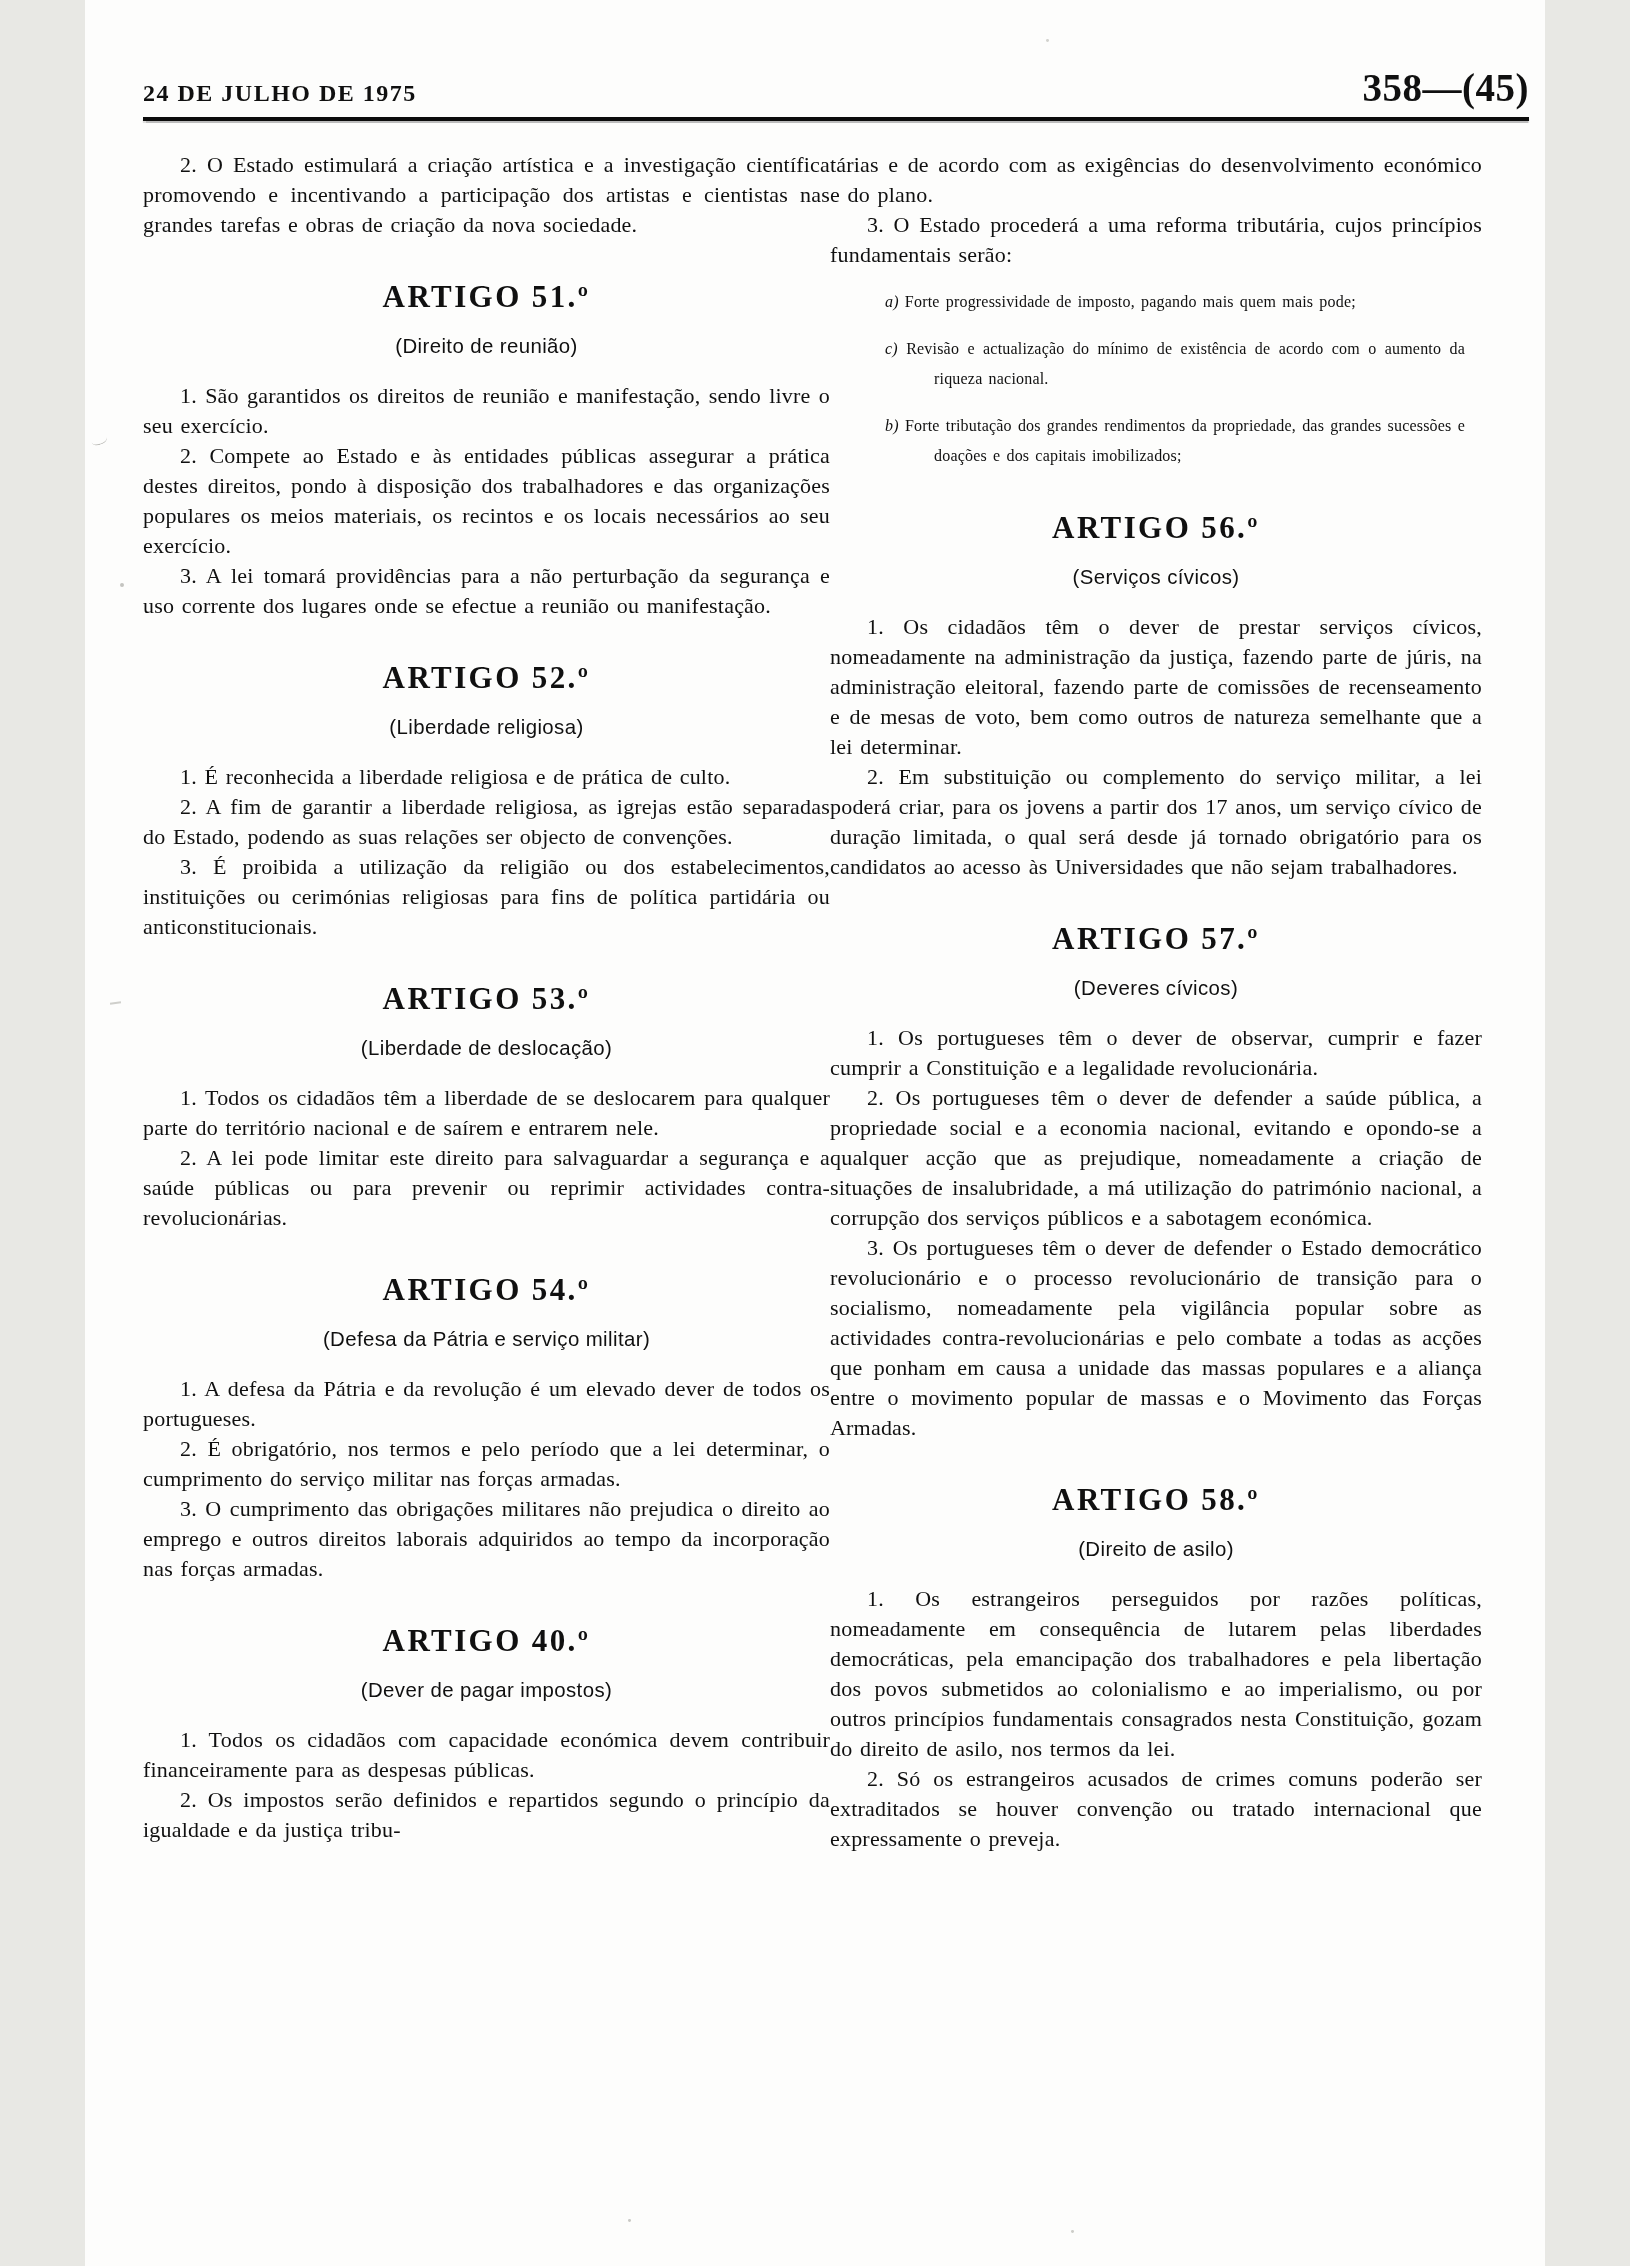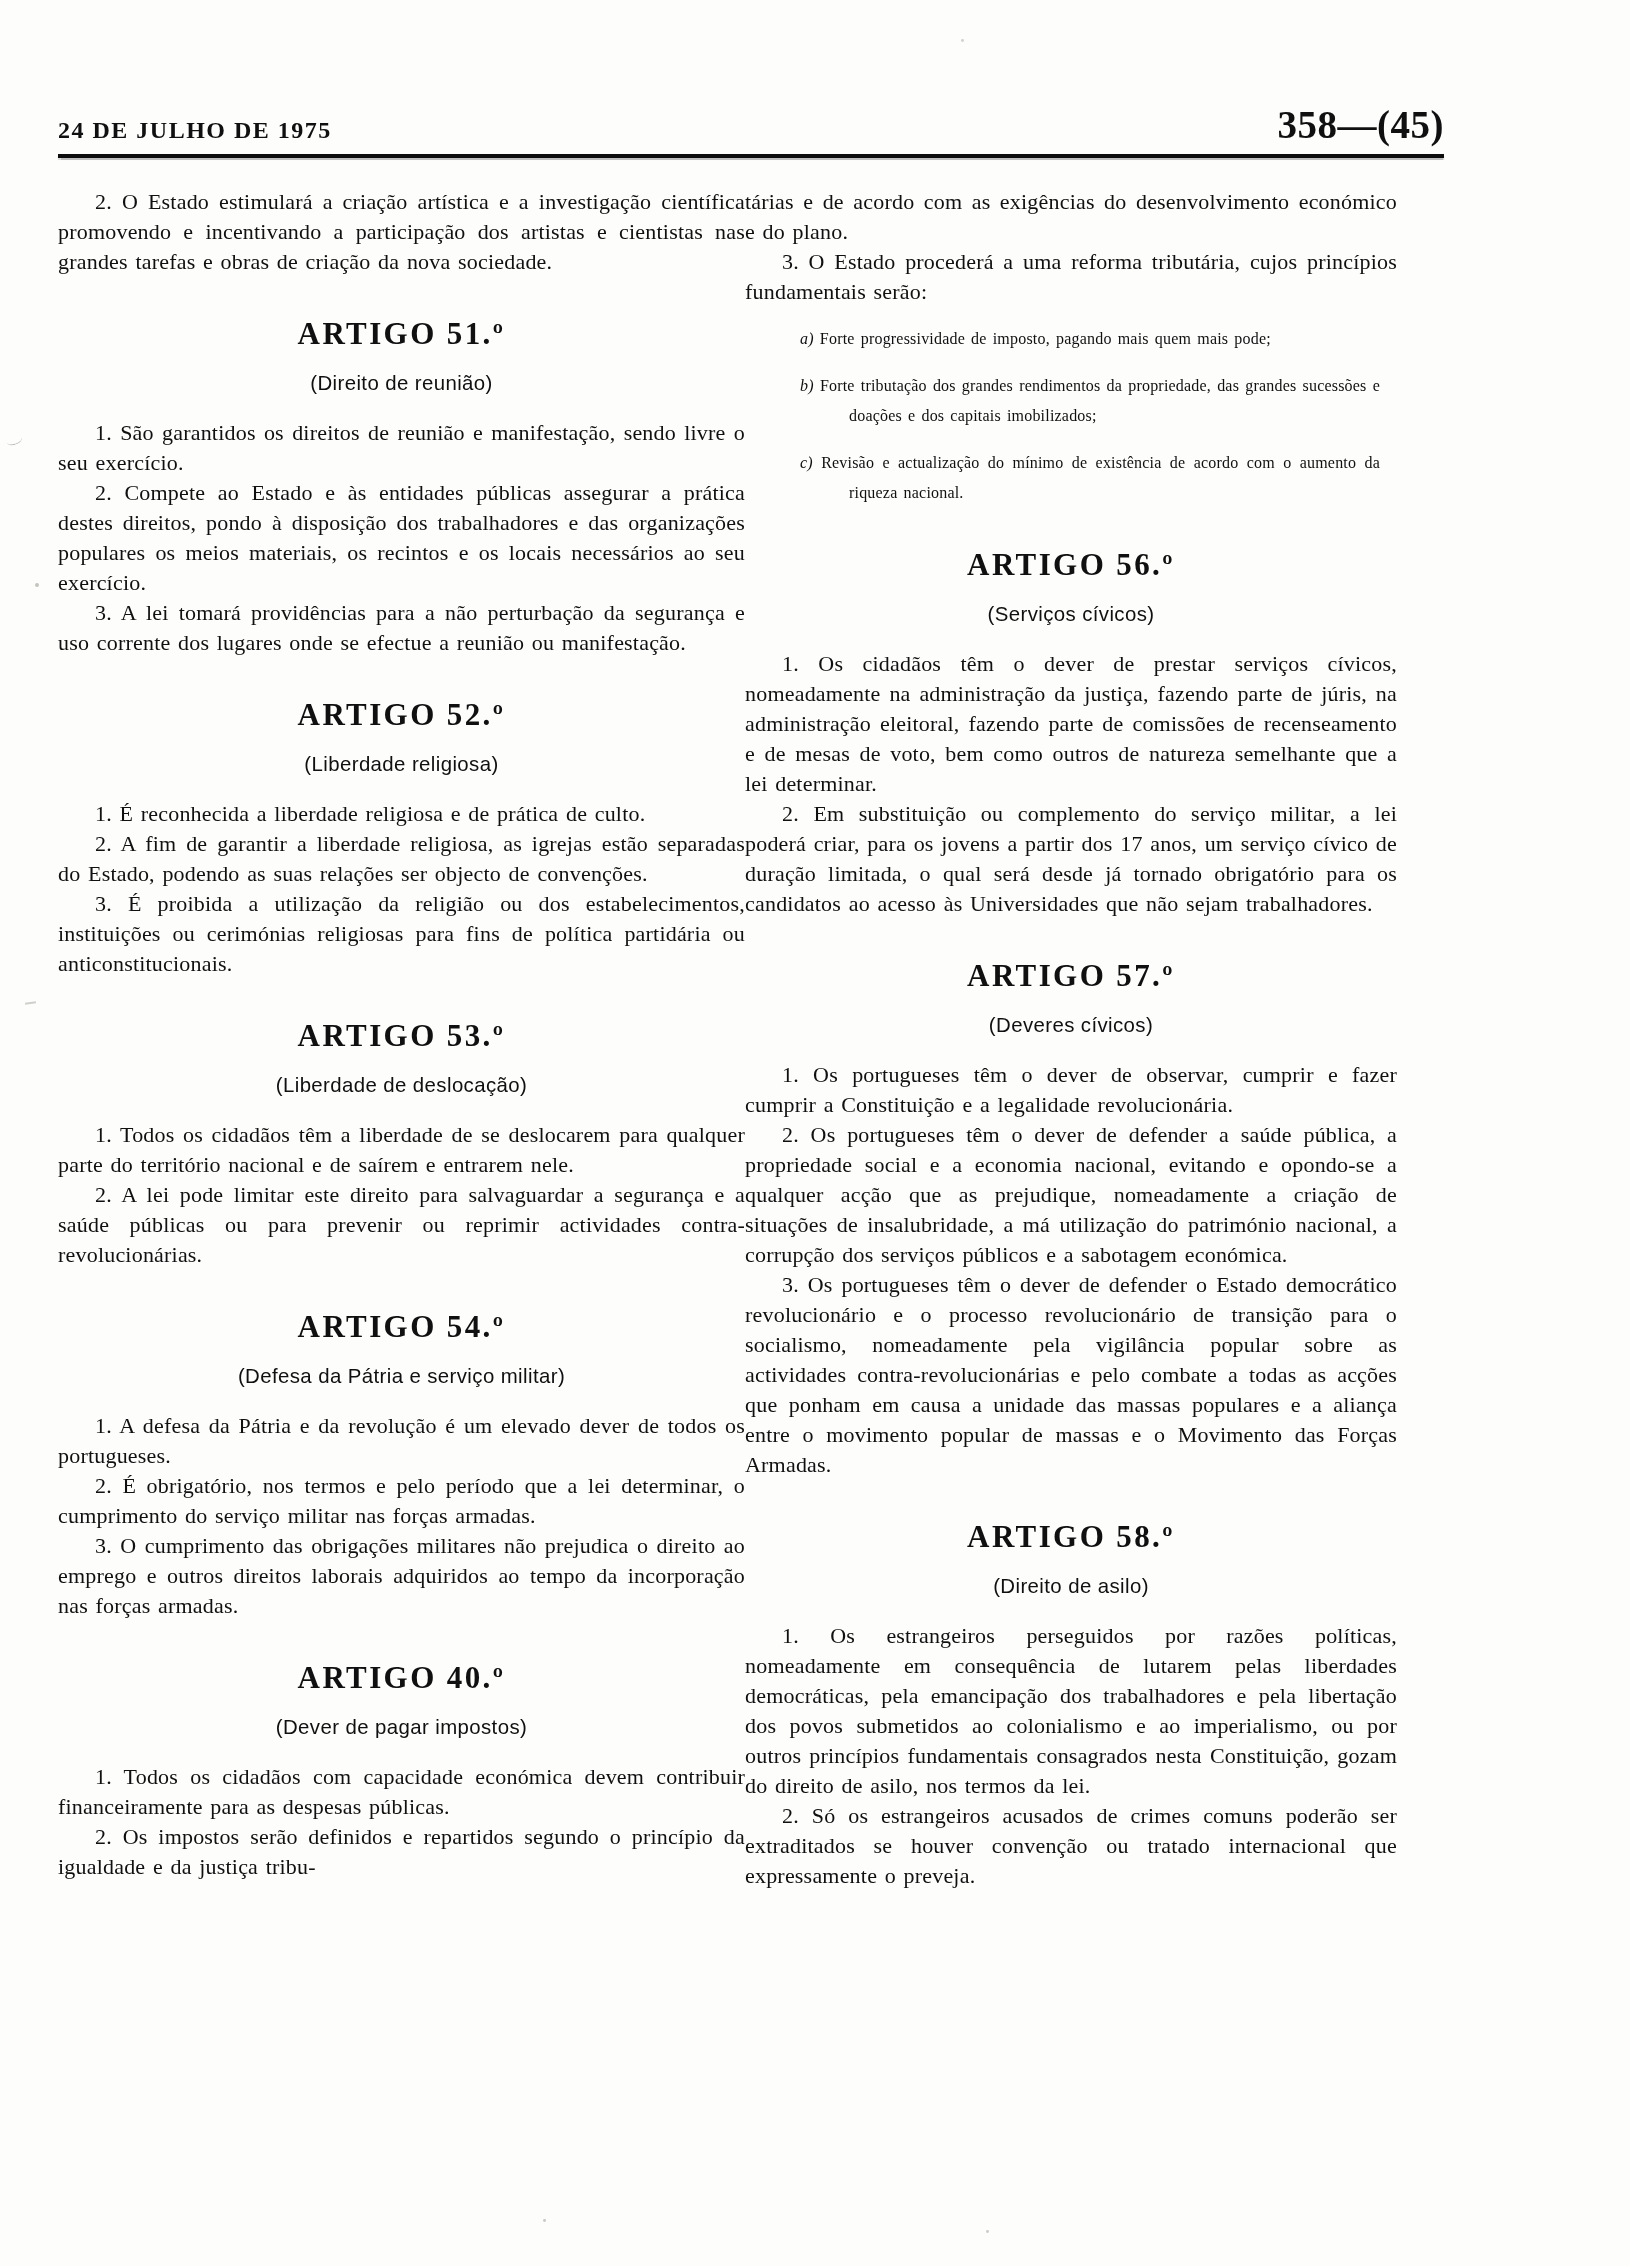--- a/index.html
+++ b/index.html
@@ -2,26 +2,26 @@
 <html lang="pt"><head>
 <meta charset="utf-8">
 <style>
   html, body {
     margin: 0;
     padding: 0;
     background: #e8e8e4;
   }
   .page {
     position: relative;
-    width: 1630px;
+    width: 1460px;
     height: 2267px;
     margin: 0 auto;
     background: #fdfdfc;
     box-sizing: border-box;
-    padding: 102px 0 0 58px;
+    padding: 65px 0 0 58px;
     overflow: hidden;
     color: #101010;
     font-family: "Liberation Serif", serif;
   }
   .hdr {
     width: 1386px;
     display: flex;
     justify-content: space-between;
     align-items: baseline;
   }
@@ -152,22 +152,22 @@
       <p class="body">1. Todos os cidadãos com capacidade económica devem contribuir financeiramente para as despesas públicas.</p>
       <p class="body">2. Os impostos serão definidos e repartidos segundo o princípio da igualdade e da justiça tribu-</p>
     </section>
 
     <section class="col-right">
       <p class="body no-indent">tárias e de acordo com as exigências do desenvolvimento económico e do plano.</p>
       <p class="body">3. O Estado procederá a uma reforma tributária, cujos princípios fundamentais serão:</p>
 
       <div class="list">
         <p class="li"><span class="marker">a)</span> <span>Forte progressividade de imposto, pagando mais quem mais pode;</span></p>
+        <p class="li"><span class="marker">c)</span> <span>Revisão e actualização do mínimo de existência de acordo com o aumento da riqueza nacional.</span></p>
         <p class="li"><span class="marker">b)</span> <span>Forte tributação dos grandes rendimentos da propriedade, das grandes sucessões e doações e dos capitais imobilizados;</span></p>
-        <p class="li"><span class="marker">c)</span> <span>Revisão e actualização do mínimo de existência de acordo com o aumento da riqueza nacional.</span></p>
       </div>
 
       <div class="article">
         <h2 class="art-num">ARTIGO 56.º</h2>
         <div class="art-cap">(Serviços cívicos)</div>
       </div>
       <p class="body">1. Os cidadãos têm o dever de prestar serviços cívicos, nomeadamente na administração da justiça, fazendo parte de júris, na administração eleitoral, fazendo parte de comissões de recenseamento e de mesas de voto, bem como outros de natureza semelhante que a lei determinar.</p>
       <p class="body">2. Em substituição ou complemento do serviço militar, a lei poderá criar, para os jovens a partir dos 17 anos, um serviço cívico de duração limitada, o qual será desde já tornado obrigatório para os candidatos ao acesso às Universidades que não sejam trabalhadores.</p>
 
       <div class="article">

